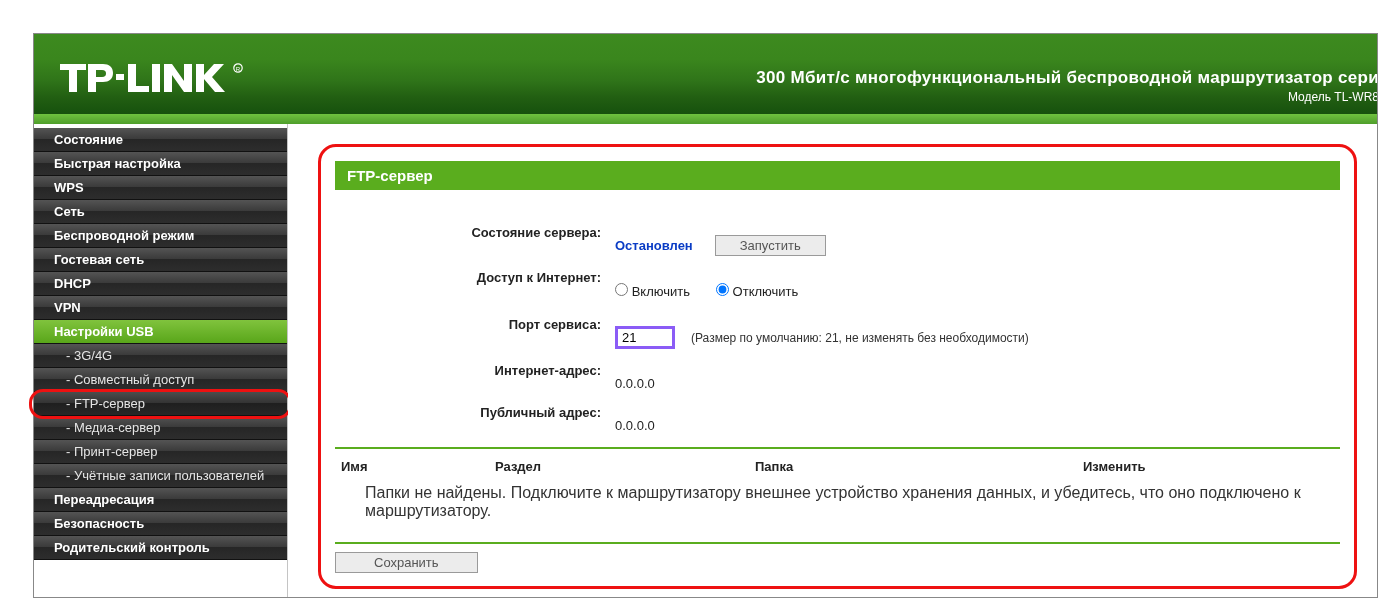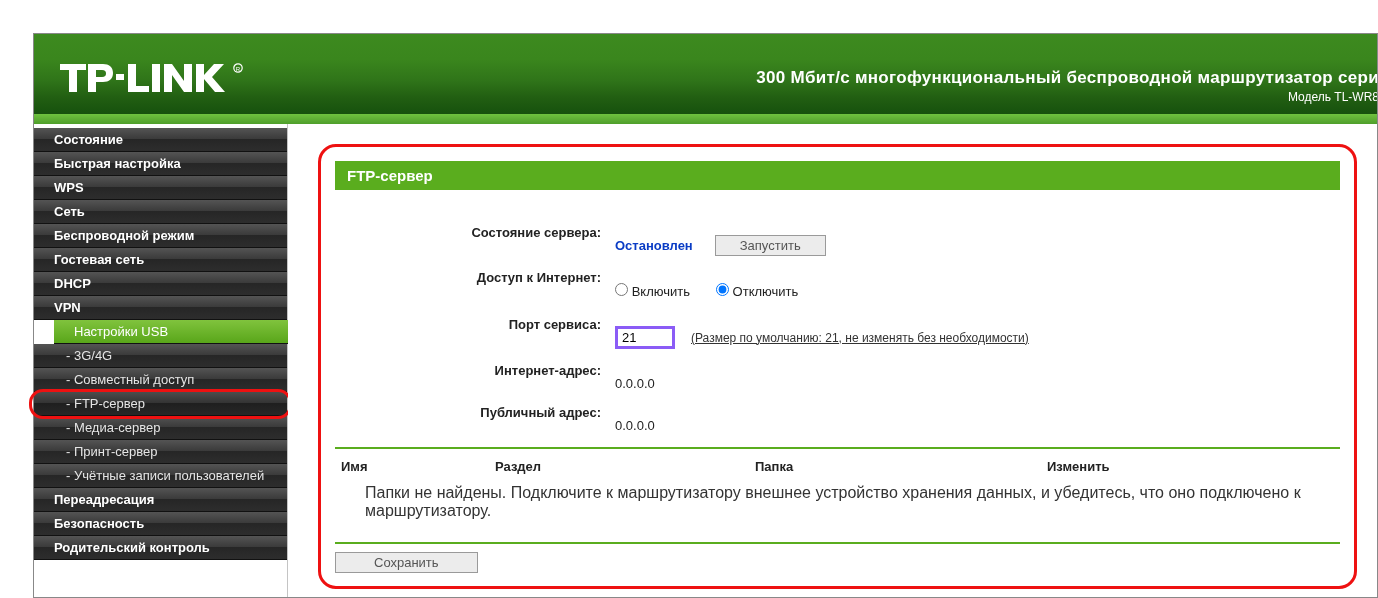--- a/index.html
+++ b/index.html
@@ -38,21 +38,21 @@
     font-size: 13px; color:#fff;
     background: linear-gradient(to bottom,#545454 0%, #3a3a3a 48%, #262626 50%, #2d2d2d 100%);
     border-bottom: 1px solid #111;
     cursor: pointer;
     text-align:left;
     font-weight: bold;
   }
   .sb-item.sub { padding-left: 32px; font-weight: normal; color:#e5e5e5; }
   .sb-item.active-group {
     background: linear-gradient(to bottom,#80c33d 0%, #59a61a 100%);
-    color:#fff; font-weight:normal;margin-left:20px;
+    color:#fff; font-weight:bold;
   }
   .sb-item.active-sub {
     
     background: linear-gradient(to bottom,#4d4d4d 0%, #333 48%, #1f1f1f 50%, #272727 100%);
   }
   .sb-highlight {
     position: relative;
   }
   .sb-highlight::after{
     content:""; position:absolute; left:-5px; right:-5px; top:-3px; bottom:-3px;
@@ -71,30 +71,30 @@
   .frow { display:flex; align-items:center; min-height:26px; }
   .flabel { width: 280px; text-align:right; padding-right:14px; font-weight:bold; }
   .fval { flex:1; display:flex; align-items:center; gap:16px;margin-top:27px; }
   .status-val { color:#0a3cc5; font-weight:bold; margin-right:6px; }
   .btn-gray {
     background:#ececec; border:1px solid #9a9a9a; color:#555; font-size:13px;
     padding:2px 24px; cursor:pointer;
   }
   .radio-wrap label { font-size:13px; margin-right:10px; }
   .port-input { width:60px; border:3px solid #8b5cf6; font-size:13px; padding:1px 4px; }
-  .hint { color:#333; font-size:12px;text-decoration:underline; }
+  .hint { color:#333; font-size:12px; }
 
   .new-folder-btn { margin-top:22px; }
 
   .hr-green { border:0; border-top:2px solid #5aad1e; margin:14px 0 8px 0; }
 
   .tbl-head { display:flex; font-weight:bold; font-size:13px; padding:2px 0; }
   .col-name   { width:160px; padding-left:6px; }
   .col-part   { width:260px; }
-  .col-folder { width:292px; }
+  .col-folder { width:328px; }
   .col-change { width:160px; }
   .tbl-empty  { font-size:16px; color:#333; padding:8px 0 8px 30px; }
 
   .save-row .btn-gray { padding:2px 38px; }
 </style>
 </head>
 <body>
 
 <div class="frame">
 

